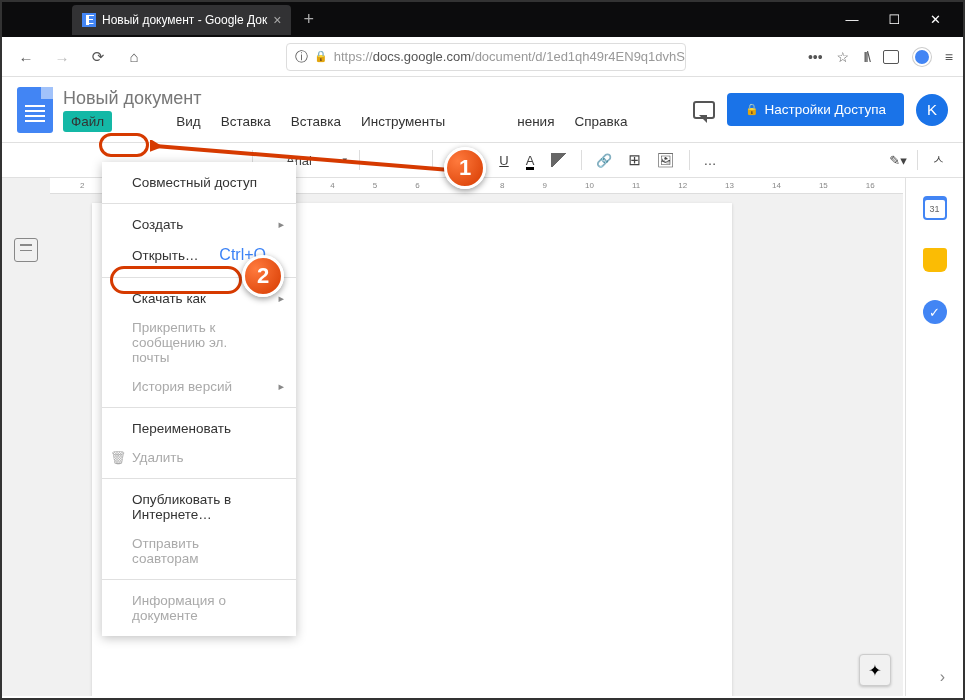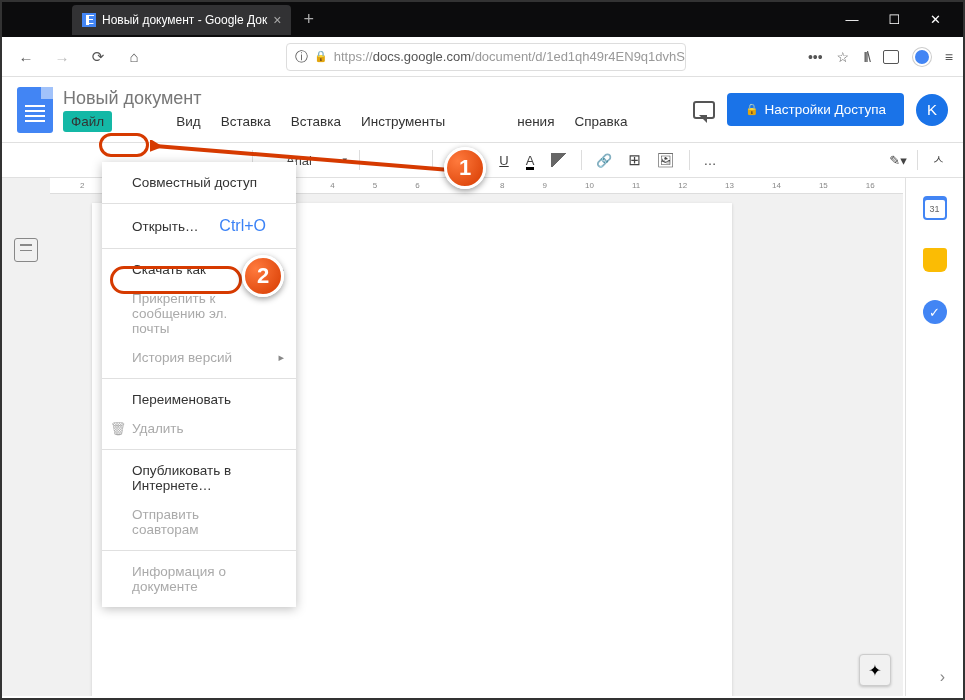--- a/index.html
+++ b/index.html
@@ -220,20 +220,21 @@
 
 <div class="side-panel">
   <div class="side-icon side-calendar"></div>
   <div class="side-icon side-keep"></div>
   <div class="side-icon side-tasks"></div>
 </div>
 
 <div class="dropdown">
   <div class="dd-item">Совместный доступ</div>
   <div class="dd-sep"></div>
+  <div class="dd-item has-arrow">Создать</div>
   <div class="dd-item">
     <span>Открыть…</span>
     <span class="dd-shortcut">Ctrl+O</span>
   </div>
   <div class="dd-sep"></div>
   <div class="dd-item has-arrow">Скачать как</div>
   <div class="dd-item disabled">Прикрепить к сообщению эл. почты</div>
   <div class="dd-item disabled has-arrow">История версий</div>
   <div class="dd-sep"></div>
   <div class="dd-item">Переименовать</div>

